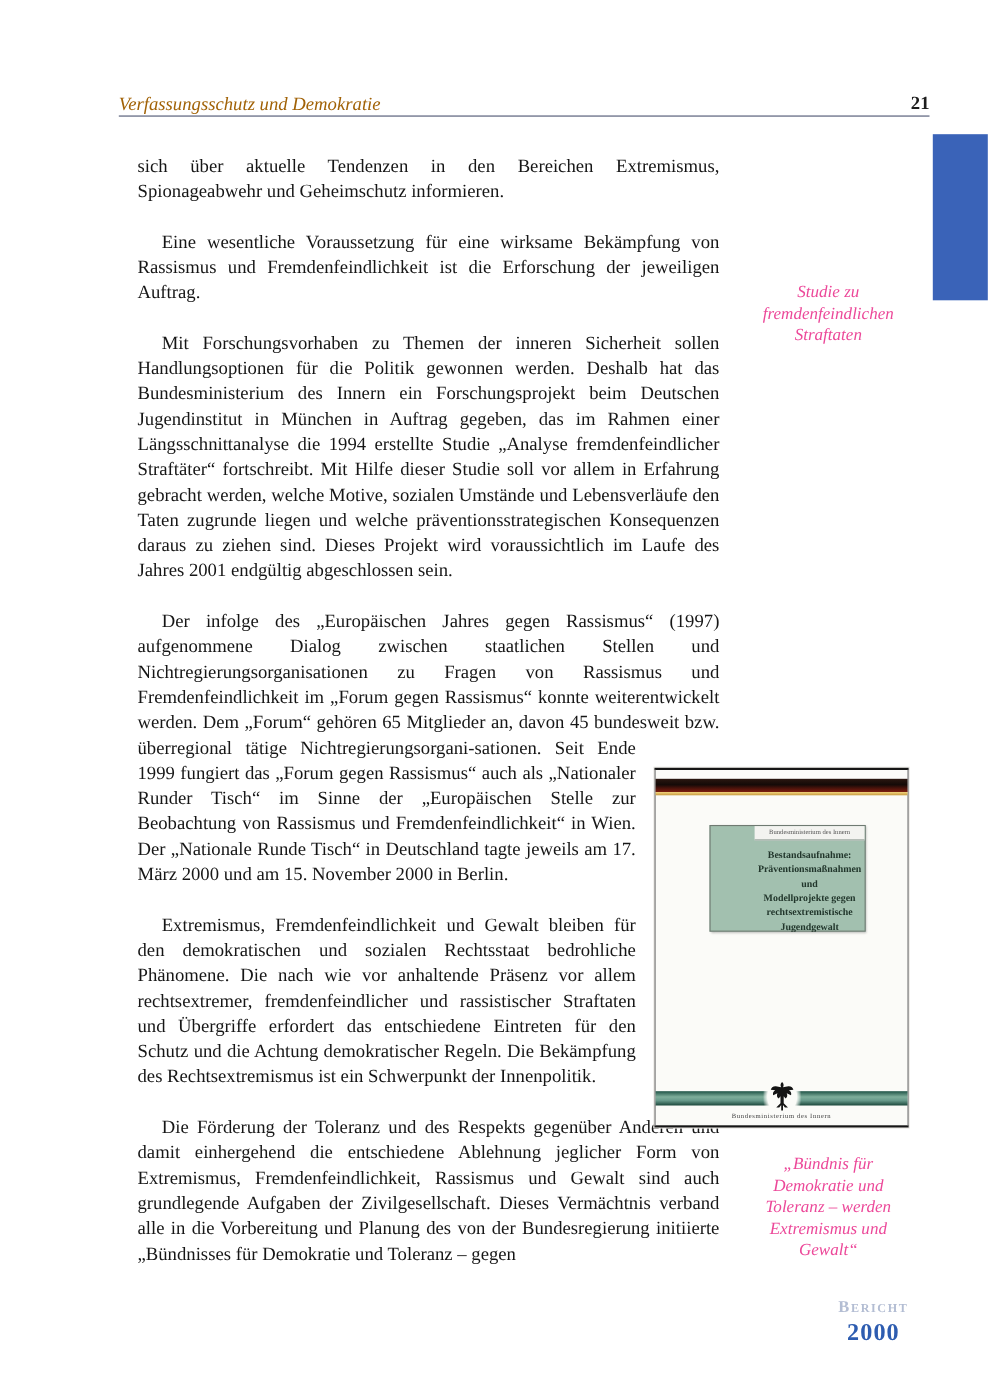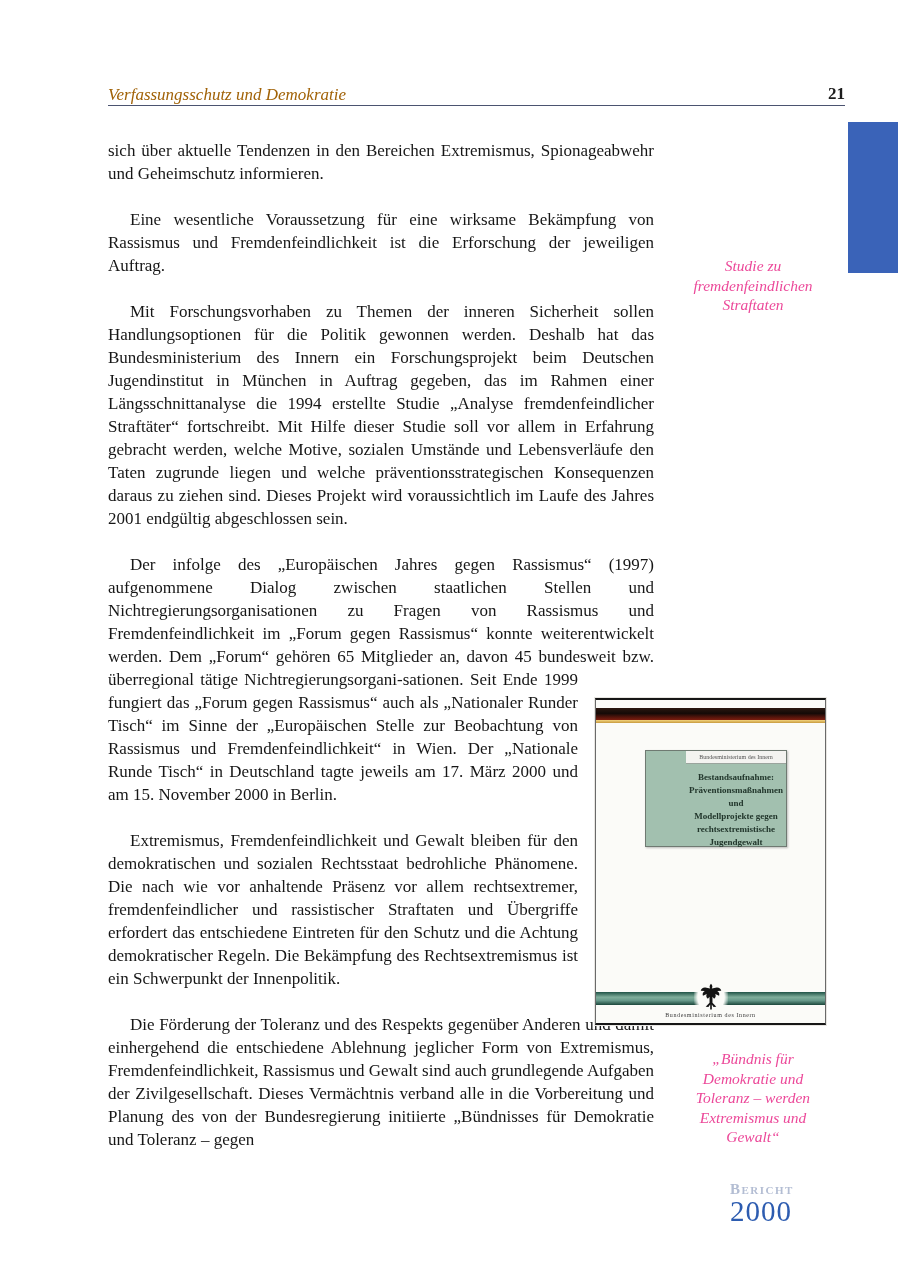--- a/index.html
+++ b/index.html
@@ -33,21 +33,21 @@
     background:#3a63b8;
   }
 
   
   .text-col {
     position:absolute; left:108px; top:139px; width:546px;
     font-size:17px; line-height:23px;
     text-align:justify;
     hyphens:auto; -webkit-hyphens:auto;
   }
-  .text-col p { margin:0 0 23px 0; text-indent:22px; }
+  .text-col p { margin:0 0 23px 17px; text-indent:22px; }
   .text-col p.no-indent { text-indent:0; }
   .text-col p.after-float { margin-top:7px; }
   .cover-spacer { float:right; width:76px; height:345px; }
 
   
   .margin-note {
     position:absolute; left:663px; width:180px;
     text-align:center; font-style:italic;
     font-size:15.5px; line-height:19.5px;
     color:#ec4899;
@@ -103,29 +103,29 @@
   .eagle-emblem svg { width:22px; height:30px; filter:blur(0.4px); }
   .cover-caption {
     position:absolute; left:0; right:0; top:312px;
     text-align:center; font-size:6px; letter-spacing:0.6px; color:#3c3c3c;
     filter:blur(0.6px); white-space:nowrap; overflow:hidden;
   }
 
   
   .report-logo {
     position:absolute; left:730px; top:1181px; width:128px;
-    text-align:left;
+    text-align:center;
   }
   .report-logo .word {
     font-size:15px; letter-spacing:1.5px; color:#b3bdd3;
     font-variant:small-caps; font-weight:bold;
   }
   .report-logo .year {
-    font-size:29px; line-height:26px; letter-spacing:1px;
-    color:#2d5cb0; font-weight:normal; margin-top:0;
+    font-size:22px; line-height:26px; letter-spacing:1px;
+    color:#2d5cb0; font-weight:bold; margin-top:0;
   }
 </style>
 </head>
 <body>
 
 <div class="page">
 
   <div class="running-title">Verfassungsschutz und Demokratie</div>
   <div class="page-number">21</div>
   <div class="header-rule"></div>

